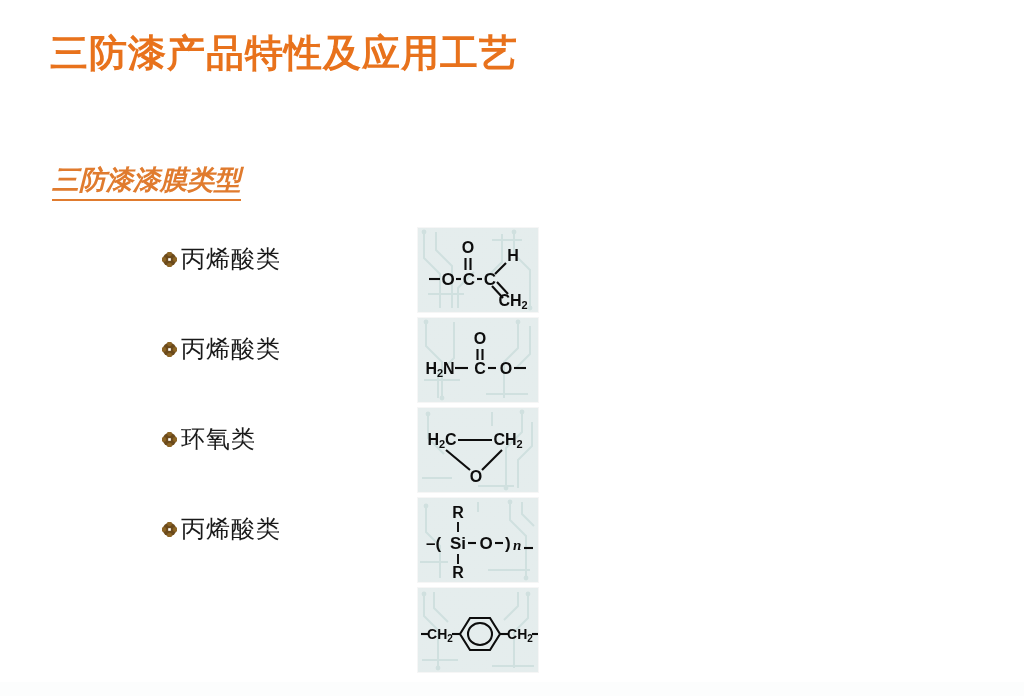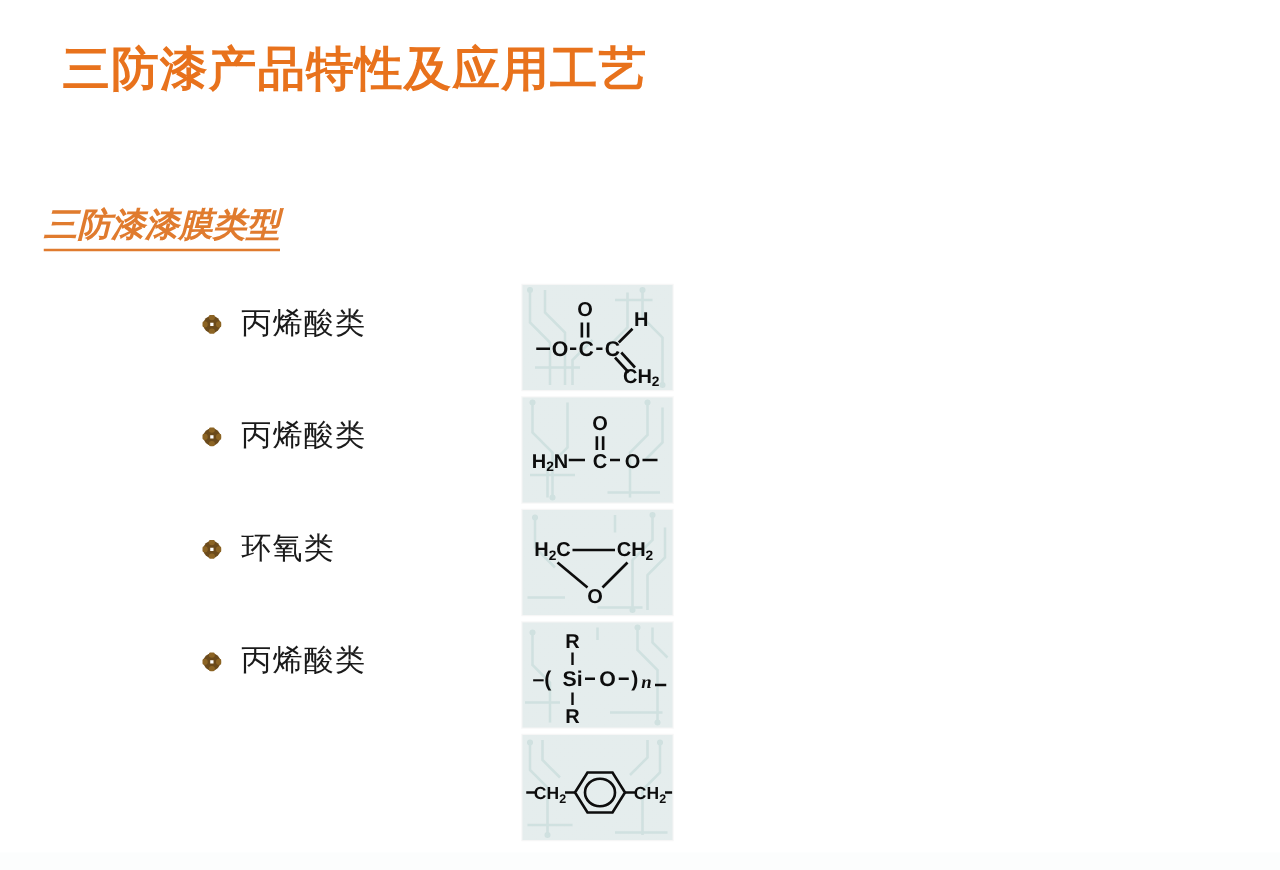--- a/index.html
+++ b/index.html
@@ -30,33 +30,33 @@
     bottom: 0;
     height: 14px;
     background: #fcfdfd;
   }
 
   
   .slide-title {
     position: absolute;
     left: 50px;
     top: 33px;
-    font-family: Liberation Sans, sans-serif;
+    font-family: Liberation Mono, monospace;
     font-weight: 700;
     font-size: 38px;
     line-height: 46px;
     letter-spacing: 1px;
     color: #E8721C;
     white-space: nowrap;
   }
 
   
   .section-heading {
     position: absolute;
-    left: 35px;
+    left: 52px;
     top: 163px;
     font-family: "Liberation Serif", "DejaVu Serif", serif;
     font-style: italic;
     font-weight: 700;
     font-size: 27px;
     line-height: 34px;
     color: #E07B2E;
     border-bottom: 2px solid #E07B2E;
     padding-bottom: 2px;
     white-space: nowrap;
@@ -74,21 +74,21 @@
     position: relative;
     height: 90px;
   }
 
   .type-label {
     position: absolute;
     left: 162px;
     top: 24px;
     display: flex;
     align-items: center;
-    gap: 16px;
+    gap: 4px;
     white-space: nowrap;
   }
   .bullet-icon {
     display: inline-block;
     width: 15px;
     height: 15px;
     flex: 0 0 15px;
     position: relative;
   }
   .bullet-icon svg { display: block; }

